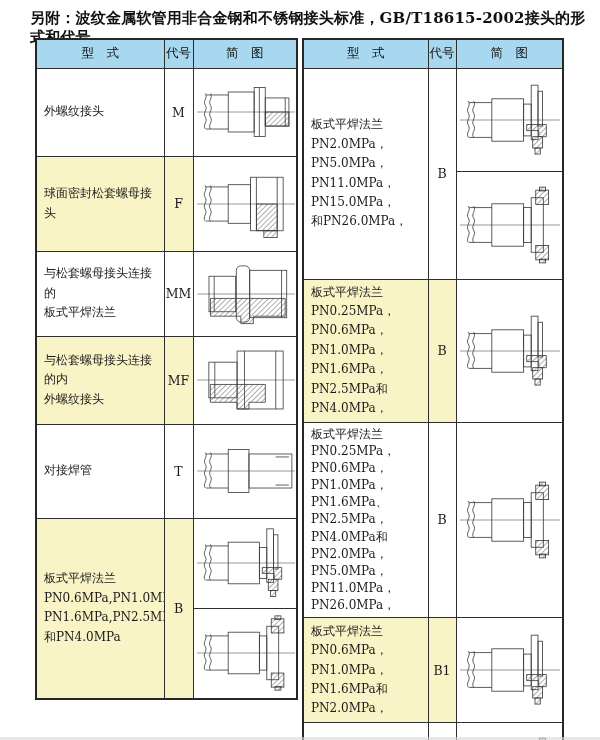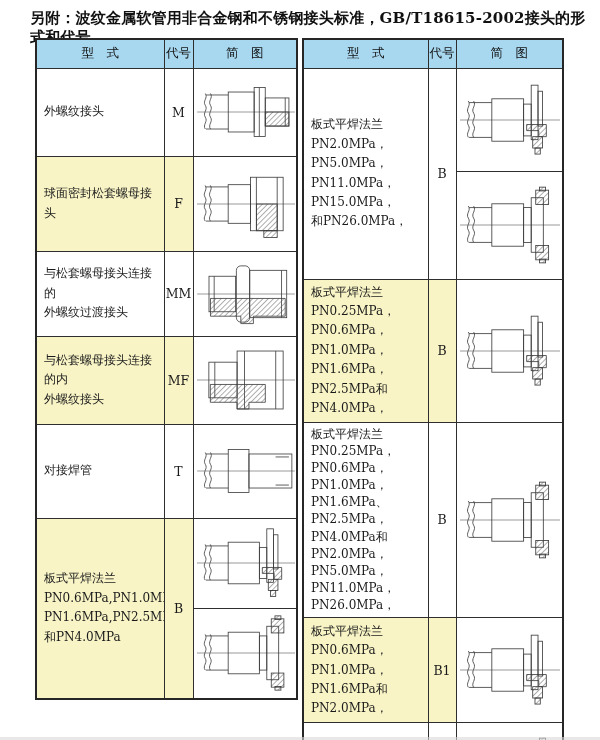--- a/index.html
+++ b/index.html
@@ -153,21 +153,21 @@
       <td class="type yellow">球面密封松套螺母接头</td>
       <td class="code yellow">F</td>
       <td class="diag-cell">
         <svg class="diag" width="104" height="78" viewBox="0 0 140 100">
               <use href="#sym-swivel"></use>
             </svg>
       </td>
     </tr>
     <tr style="height:85px">
       <td class="type">与松套螺母接头连接的
-外螺纹过渡接头</td>
+板式平焊法兰</td>
       <td class="code">MM</td>
       <td class="diag-cell">
         <svg class="diag" width="104" height="74" viewBox="0 0 140 100">
               <use href="#sym-nipple"></use>
             </svg>
       </td>
     </tr>
     <tr style="height:88px">
       <td class="type yellow">与松套螺母接头连接的内
 外螺纹接头</td>

